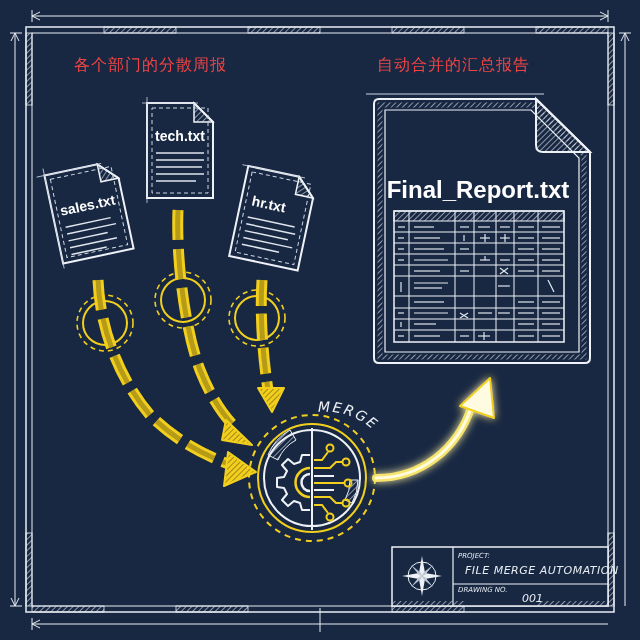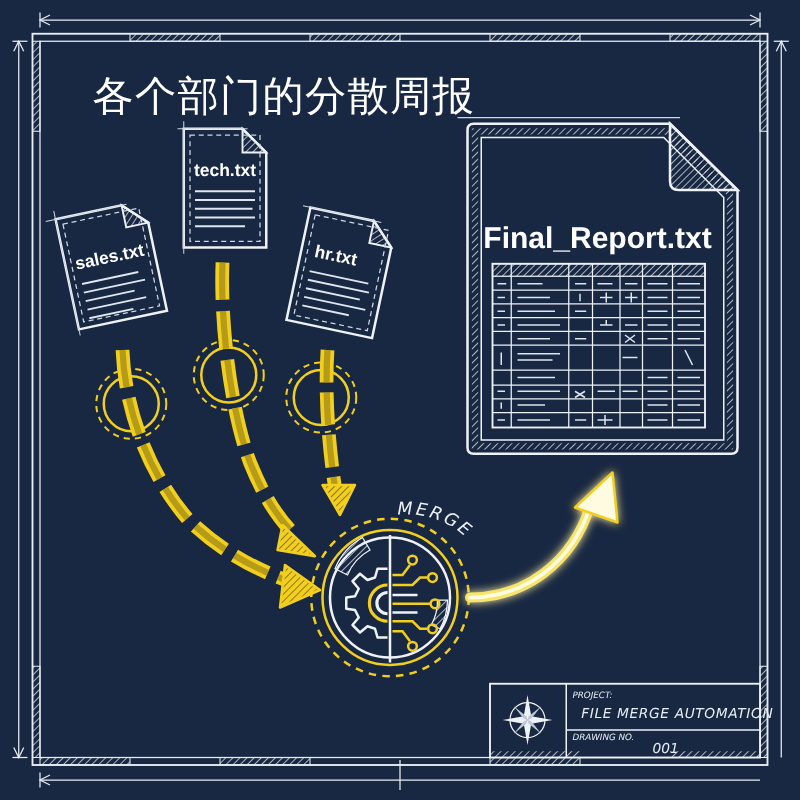--- a/index.html
+++ b/index.html
@@ -1,18 +1,18 @@
 <!DOCTYPE html>
 <html><head>
 <meta charset="utf-8">
 <style>
   html,body{margin:0;padding:0;}
   body{width:640px;height:640px;background:#182843;overflow:hidden;position:relative;font-family:"DejaVu Sans",sans-serif;}
   #stage{position:absolute;left:0;top:0;width:640px;height:640px;}
-  .title{position:absolute;color:#ffffff;font-size:33px;letter-spacing:1px;font-family:Liberation Mono, monospace;}
+  .title{position:absolute;color:#ef4444;font-size:16px;letter-spacing:1px;font-family:Liberation Mono, monospace;}
   .label{font-family:"Liberation Sans",sans-serif;font-weight:bold;fill:#ffffff;}
   .tb-text{font-family:"DejaVu Sans",sans-serif;font-style:italic;fill:#e8edf3;}
 </style>
 </head>
 <body>
 
 <div id="stage">
 <svg width="640" height="640" viewBox="0 0 640 640" xmlns="http://www.w3.org/2000/svg">
   <defs>
     <pattern id="hatchW" width="4" height="4" patternUnits="userSpaceOnUse" patternTransform="rotate(45)">
@@ -293,13 +293,14 @@
       <polygon points="11,11 1,3 0,0 3,1" fill="#bfc9d6"></polygon>
     </g>
     <text class="tb-text" x="458" y="558" font-size="7">PROJECT:</text>
     <text class="tb-text" x="465" y="574" font-size="11" letter-spacing="0.5">FILE MERGE AUTOMATION</text>
     <text class="tb-text" x="458" y="592" font-size="7">DRAWING NO.</text>
     <text class="tb-text" x="522" y="602" font-size="11">001</text>
   </g>
 </svg>
 
 <div class="title" style="left:74px;top:55px;">各个部门的分散周报</div>
+<div class="title" style="left:377px;top:55px;">自动合并的汇总报告</div>
 </div>
 
 </body></html>

